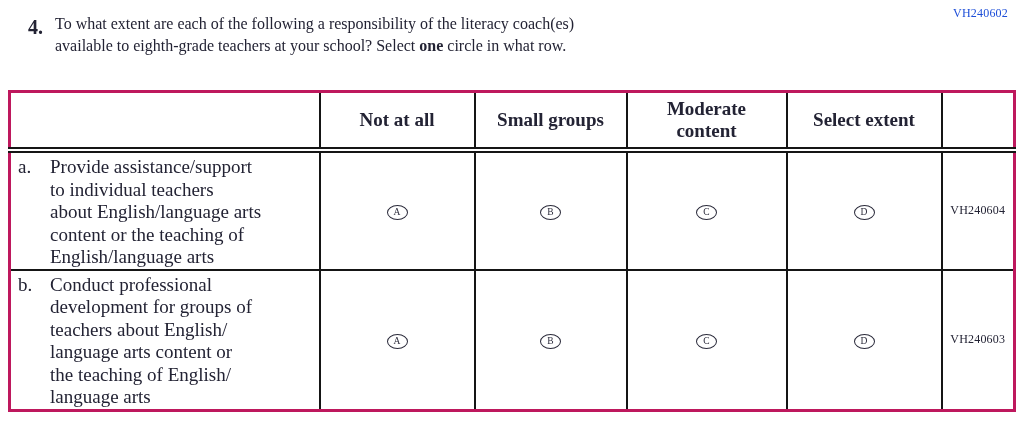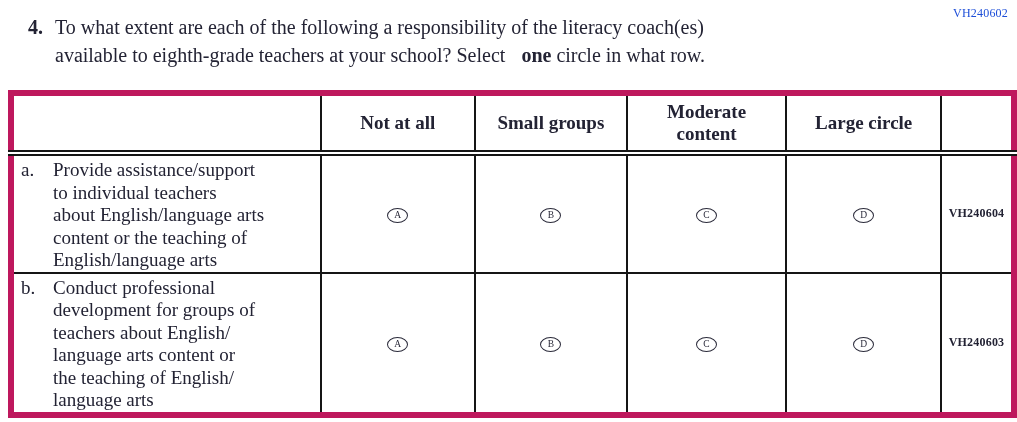--- a/index.html
+++ b/index.html
@@ -33,34 +33,34 @@
     width: 780px;
   }
   .q-number {
     font-weight: bold;
     font-size: 20px;
     line-height: 28px;
     width: 27px;
     flex: none;
   }
   .q-text {
-    font-size: 20px;
-    line-height: 28px;
+    font-size: 16px;
+    line-height: 22px;
     white-space: pre-line;
   }
-  .q-text b { font-weight: bold; margin-left: 11px; }
+  .q-text b { font-weight: bold; }
 
   
   table.matrix {
     position: absolute;
     top: 90px;
     left: 8px;
     border-collapse: collapse;
     table-layout: fixed;
-    border: 6px solid #be185d;
+    border: 3px solid #be185d;
   }
   table.matrix th,
   table.matrix td {
     border: 2px solid #151515;
     padding: 0;
   }
   table.matrix thead th {
     border-bottom: 6px double #151515;
     font-size: 19px;
     font-weight: bold;
@@ -103,21 +103,20 @@
     color: #2a2a3a;
     cursor: pointer;
     background: #fff;
   }
 
   td.code-cell {
     text-align: center;
     vertical-align: middle;
     font-size: 12px;
     letter-spacing: 0.2px;
-    font-weight: bold;
   }
 </style>
 </head>
 <body>
 
 <div class="form-code">VH240602</div>
 
 <div class="question">
   <div class="q-number">4.</div>
   <div class="q-text"><span>To what extent are each of the following a responsibility of the literacy coach(es)
@@ -133,21 +132,21 @@
     <col style="width:155px">
     <col style="width:73px">
   </colgroup>
   <thead>
     <tr>
       <th><span class="hdr-wrap"></span></th>
       <th><span class="hdr-wrap">Not at all</span></th>
       <th><span class="hdr-wrap">Small groups</span></th>
       <th><span class="hdr-wrap">Moderate
 content</span></th>
-      <th><span class="hdr-wrap">Large circle</span></th>
+      <th><span class="hdr-wrap">Select extent</span></th>
       <th><span class="hdr-wrap"></span></th>
     </tr>
   </thead>
   <tbody>
     <tr class="row-a">
       <td class="stem-cell">
         <div class="stem-inner">
           <span class="row-label">a.</span>
           <span class="stem-text">Provide assistance/support
 to individual teachers

